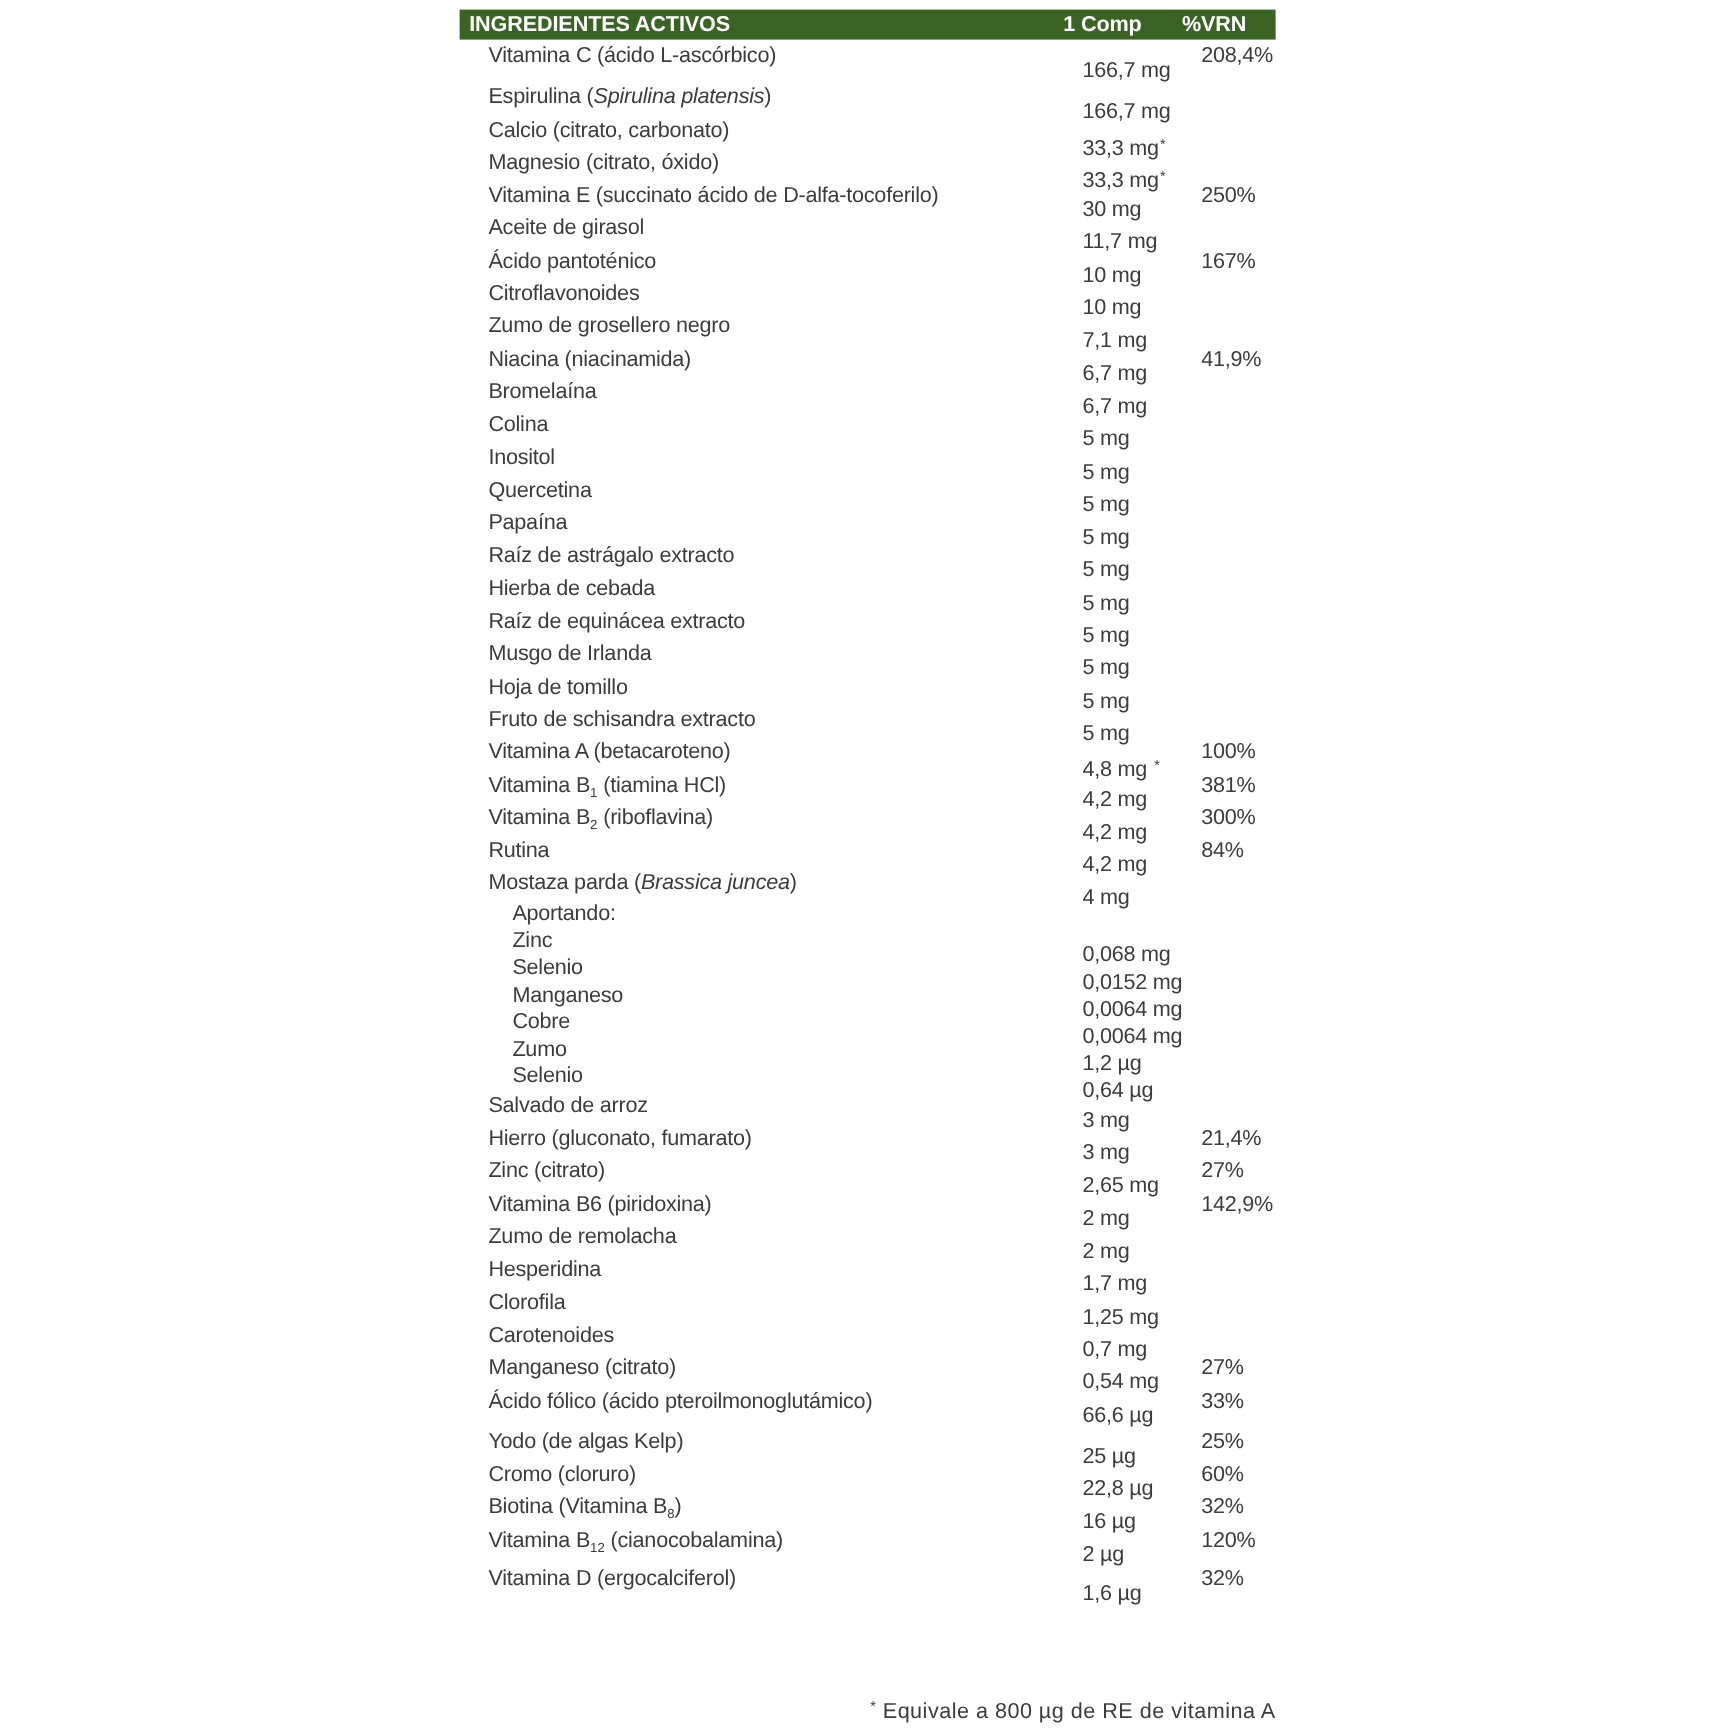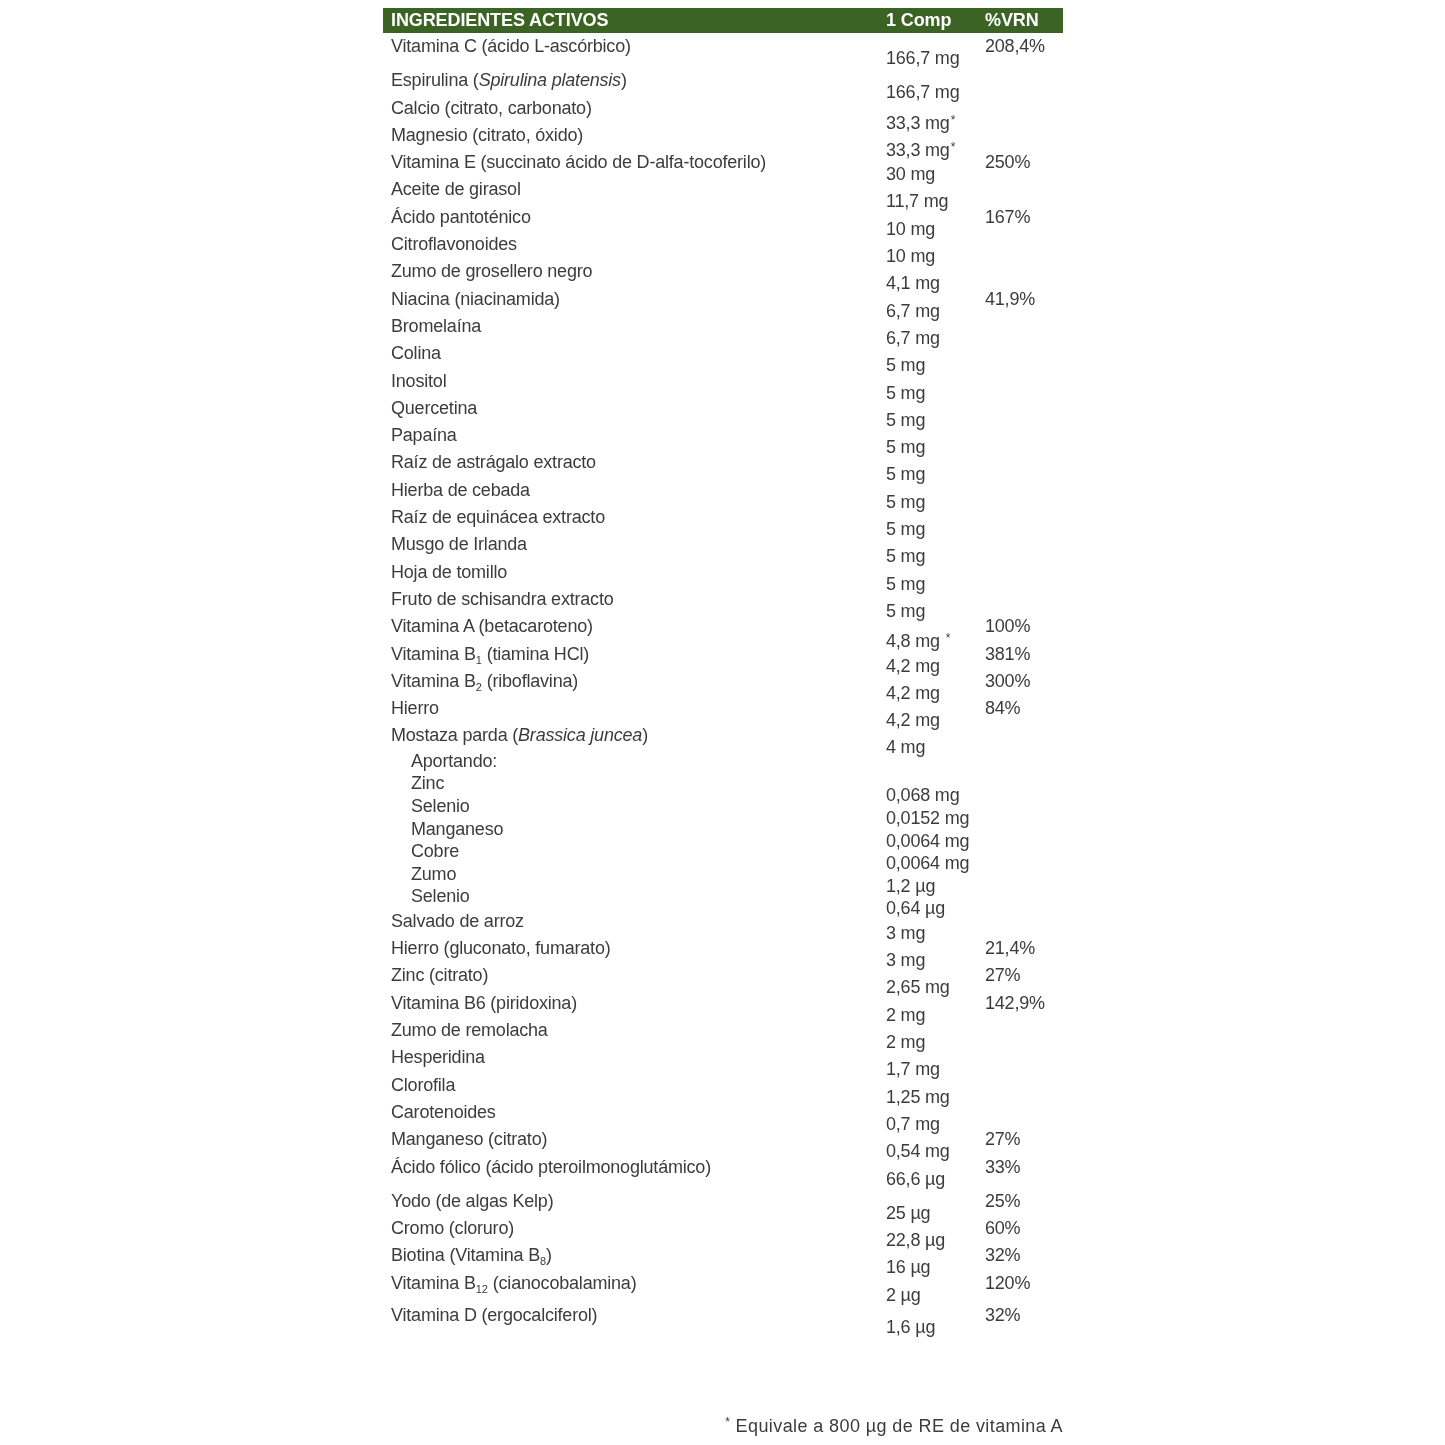--- a/index.html
+++ b/index.html
@@ -37,20 +37,21 @@
     letter-spacing: -0.1px;
   }
   .thead .col-name { margin-left: 8px; }
   .col-amount { position: absolute; left: 503px; top: 0; text-align: right; }
   .col-vrn    { position: absolute; left: 602px; top: 0; }
   .row {
     position: relative;
     height: 27.3px;
     line-height: 27.3px;
     white-space: nowrap;
+    margin-left: 16px;
   }
   .row.sub { height: 22.6px; line-height: 22.6px; }
   .row.gap-lg { margin-top: 7px; }
   .row.gap-sm { margin-top: 4.5px; }
   .cell-name { margin-left: 8px; display: inline-block; }
   .cell-name.indent { margin-left: 28px; }
   .cell-amount { position: absolute; left: 503px; top: 12px; }
   .cell-vrn    { position: absolute; left: 602px; top: 0; }
   .it { font-style: italic; }
   .sb { font-size: 11px; vertical-align: -4px; letter-spacing: 0; }
@@ -82,37 +83,37 @@
     </div>
     <div>
         <div class="row"><span class="cell-name"><span>Vitamina C (ácido L-ascórbico)</span></span><span class="cell-amount">166,7 mg</span><span class="cell-vrn">208,4%</span></div>
         <div class="row gap-lg"><span class="cell-name"><span>Espirulina (</span><span class="it">Spirulina platensis</span><span>)</span></span><span class="cell-amount">166,7 mg</span></div>
         <div class="row"><span class="cell-name"><span>Calcio (citrato, carbonato)</span></span><span class="cell-amount">33,3 mg<span class="sup">*</span></span></div>
         <div class="row"><span class="cell-name"><span>Magnesio (citrato, óxido)</span></span><span class="cell-amount">33,3 mg<span class="sup">*</span></span></div>
         <div class="row"><span class="cell-name"><span>Vitamina E (succinato ácido de D-alfa-tocoferilo)</span></span><span class="cell-amount">30 mg</span><span class="cell-vrn">250%</span></div>
         <div class="row"><span class="cell-name"><span>Aceite de girasol</span></span><span class="cell-amount">11,7 mg</span></div>
         <div class="row"><span class="cell-name"><span>Ácido pantoténico</span></span><span class="cell-amount">10 mg</span><span class="cell-vrn">167%</span></div>
         <div class="row"><span class="cell-name"><span>Citroflavonoides</span></span><span class="cell-amount">10 mg</span></div>
-        <div class="row"><span class="cell-name"><span>Zumo de grosellero negro</span></span><span class="cell-amount">4,1 mg</span></div>
+        <div class="row"><span class="cell-name"><span>Zumo de grosellero negro</span></span><span class="cell-amount">7,1 mg</span></div>
         <div class="row"><span class="cell-name"><span>Niacina (niacinamida)</span></span><span class="cell-amount">6,7 mg</span><span class="cell-vrn">41,9%</span></div>
         <div class="row"><span class="cell-name"><span>Bromelaína</span></span><span class="cell-amount">6,7 mg</span></div>
         <div class="row"><span class="cell-name"><span>Colina</span></span><span class="cell-amount">5 mg</span></div>
         <div class="row"><span class="cell-name"><span>Inositol</span></span><span class="cell-amount">5 mg</span></div>
         <div class="row"><span class="cell-name"><span>Quercetina</span></span><span class="cell-amount">5 mg</span></div>
         <div class="row"><span class="cell-name"><span>Papaína</span></span><span class="cell-amount">5 mg</span></div>
         <div class="row"><span class="cell-name"><span>Raíz de astrágalo extracto</span></span><span class="cell-amount">5 mg</span></div>
         <div class="row"><span class="cell-name"><span>Hierba de cebada</span></span><span class="cell-amount">5 mg</span></div>
         <div class="row"><span class="cell-name"><span>Raíz de equinácea extracto</span></span><span class="cell-amount">5 mg</span></div>
         <div class="row"><span class="cell-name"><span>Musgo de Irlanda</span></span><span class="cell-amount">5 mg</span></div>
         <div class="row"><span class="cell-name"><span>Hoja de tomillo</span></span><span class="cell-amount">5 mg</span></div>
         <div class="row"><span class="cell-name"><span>Fruto de schisandra extracto</span></span><span class="cell-amount">5 mg</span></div>
         <div class="row"><span class="cell-name"><span>Vitamina A (betacaroteno)</span></span><span class="cell-amount">4,8 mg<span class="sup sp">*</span></span><span class="cell-vrn">100%</span></div>
         <div class="row"><span class="cell-name"><span>Vitamina B</span><span class="sb">1</span><span> (tiamina HCl)</span></span><span class="cell-amount">4,2 mg</span><span class="cell-vrn">381%</span></div>
         <div class="row"><span class="cell-name"><span>Vitamina B</span><span class="sb">2</span><span> (riboflavina)</span></span><span class="cell-amount">4,2 mg</span><span class="cell-vrn">300%</span></div>
-        <div class="row"><span class="cell-name"><span>Hierro</span></span><span class="cell-amount">4,2 mg</span><span class="cell-vrn">84%</span></div>
+        <div class="row"><span class="cell-name"><span>Rutina</span></span><span class="cell-amount">4,2 mg</span><span class="cell-vrn">84%</span></div>
         <div class="row"><span class="cell-name"><span>Mostaza parda (</span><span class="it">Brassica juncea</span><span>)</span></span><span class="cell-amount">4 mg</span></div>
         <div class="row sub"><span class="cell-name indent"><span>Aportando:</span></span></div>
         <div class="row sub"><span class="cell-name indent"><span>Zinc</span></span><span class="cell-amount">0,068 mg</span></div>
         <div class="row sub"><span class="cell-name indent"><span>Selenio</span></span><span class="cell-amount">0,0152 mg</span></div>
         <div class="row sub"><span class="cell-name indent"><span>Manganeso</span></span><span class="cell-amount">0,0064 mg</span></div>
         <div class="row sub"><span class="cell-name indent"><span>Cobre</span></span><span class="cell-amount">0,0064 mg</span></div>
         <div class="row sub"><span class="cell-name indent"><span>Zumo</span></span><span class="cell-amount">1,2 µg</span></div>
         <div class="row sub"><span class="cell-name indent"><span>Selenio</span></span><span class="cell-amount">0,64 µg</span></div>
         <div class="row"><span class="cell-name"><span>Salvado de arroz</span></span><span class="cell-amount">3 mg</span></div>
         <div class="row"><span class="cell-name"><span>Hierro (gluconato, fumarato)</span></span><span class="cell-amount">3 mg</span><span class="cell-vrn">21,4%</span></div>

